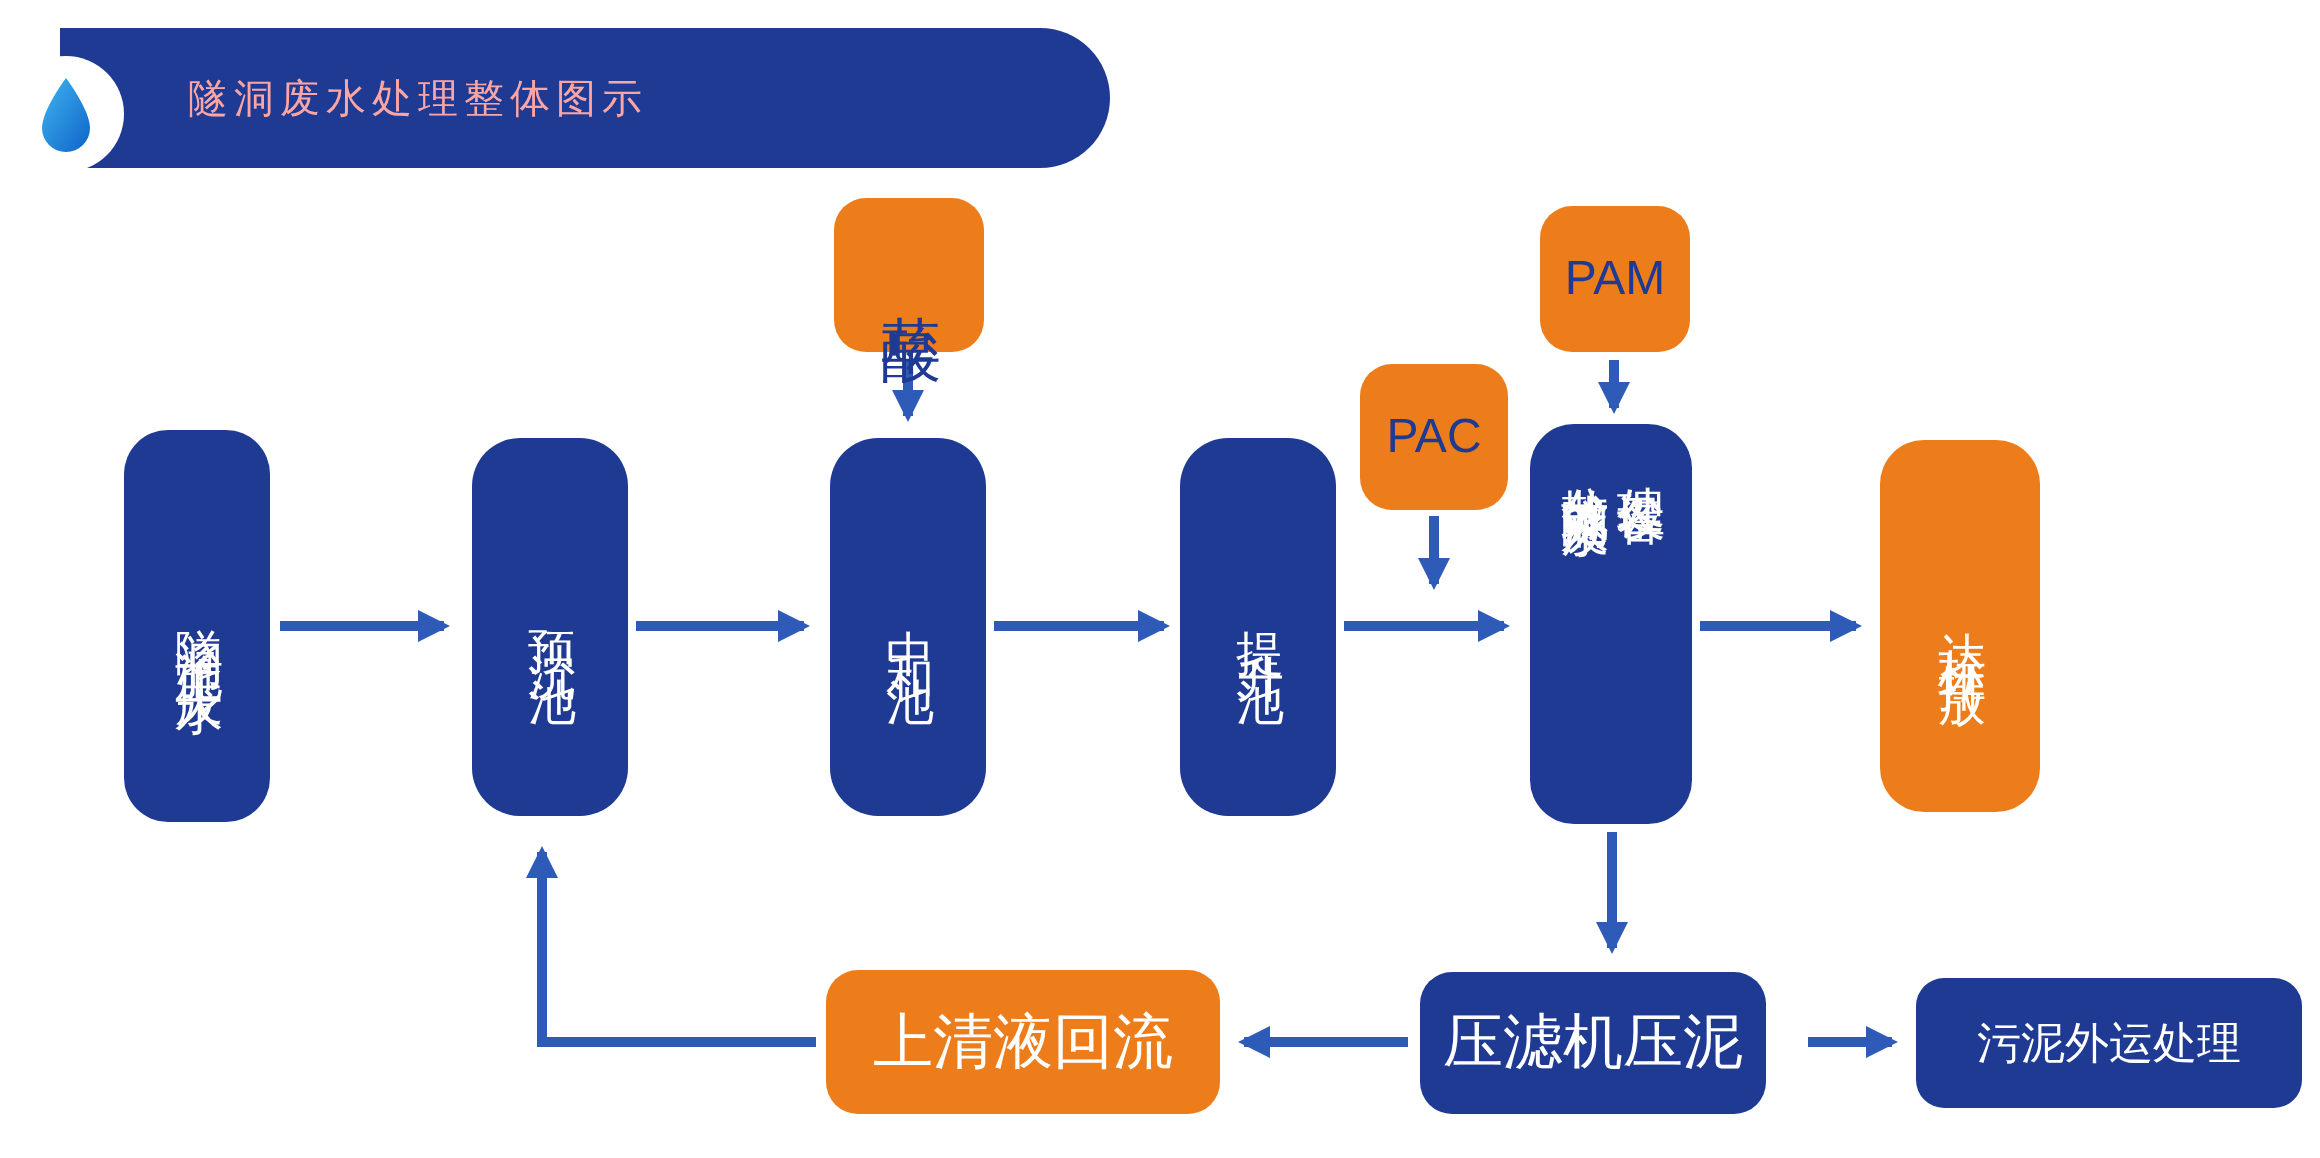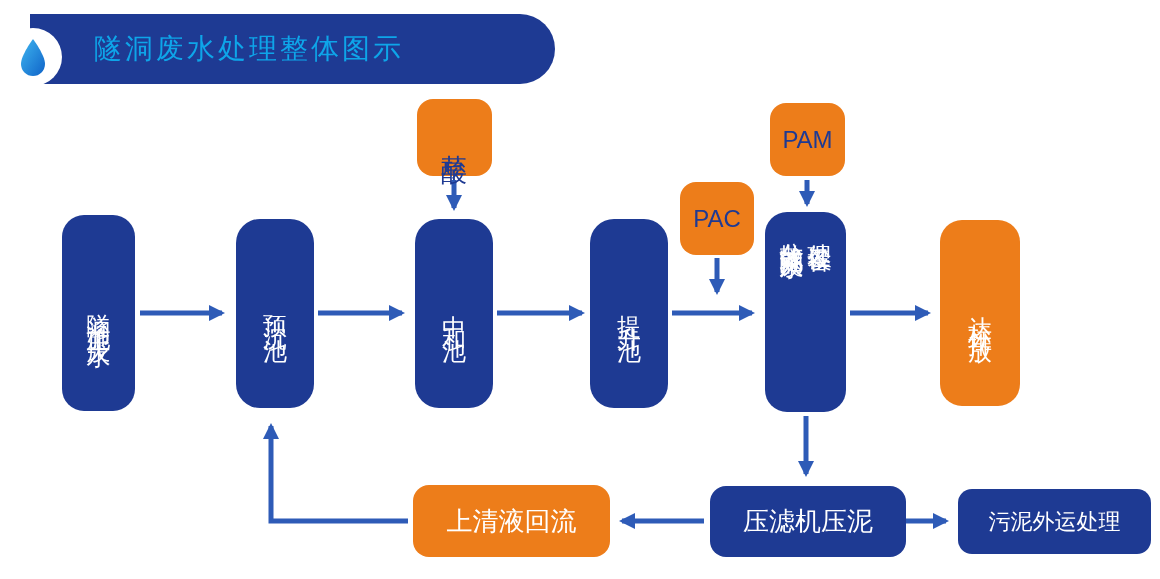--- a/index.html
+++ b/index.html
@@ -12,23 +12,23 @@
   }
 
   
   .banner{
     position:absolute;left:30px;top:14px;width:525px;height:70px;
     background:#1e3a93;
     border-radius:0 40px 40px 0;
     display:flex;align-items:center;
   }
   .banner-title{
-    color:#0ea5e9;
+    color:#fca5a5;
     font-family:"Liberation Serif","DejaVu Serif",serif;
-    font-size:28px;letter-spacing:3px;
+    font-size:20px;letter-spacing:3px;
     padding-left:64px;white-space:nowrap;
   }
   .logo-circle{
     position:absolute;left:4px;top:28px;width:58px;height:58px;
     background:#ffffff;border-radius:50%;
     display:flex;align-items:center;justify-content:center;
   }
 
   
   .node{
@@ -47,21 +47,21 @@
     white-space:nowrap;
     line-height:1;
   }
   .ls-6{letter-spacing:6px;}
   .ls-12{letter-spacing:12px;}
   .ls-8{letter-spacing:8px;}
   .ls-4{letter-spacing:4px;}
   .ls-2{letter-spacing:2px;}
 
   .f24{font-size:24px;}
-  .f23{font-size:26px;}
+  .f23{font-size:30px;}
   .f22{font-size:22px;}
 
   .equip{
     align-items:flex-start;
     padding-top:12px;
     gap:4px;
   }
 
   
   .arrows{
@@ -139,21 +139,21 @@
   </div>
 
   <div class="node orange navy-text" style="left:680px;top:182px;width:74px;height:73px;border-radius:16px;justify-content:center;">
     <span class="f24">PAC</span>
   </div>
 
   <div class="node orange navy-text" style="left:770px;top:103px;width:75px;height:73px;border-radius:16px;">
     <span class="f24">PAM</span>
   </div>
 
-  <div class="node navy" style="left:710px;top:486px;width:196px;height:71px;border-radius:16px;">
+  <div class="node navy" style="left:710px;top:486px;width:173px;height:71px;border-radius:16px;">
     <span class="f23">压滤机压泥</span>
   </div>
 
   <div class="node navy" style="left:958px;top:489px;width:193px;height:65px;border-radius:14px;align-items:center;">
     <span class="f22">污泥外运处理</span>
   </div>
 
   <div class="node orange" style="left:413px;top:485px;width:197px;height:72px;border-radius:16px;">
     <span class="f23">上清液回流</span>
   </div>

